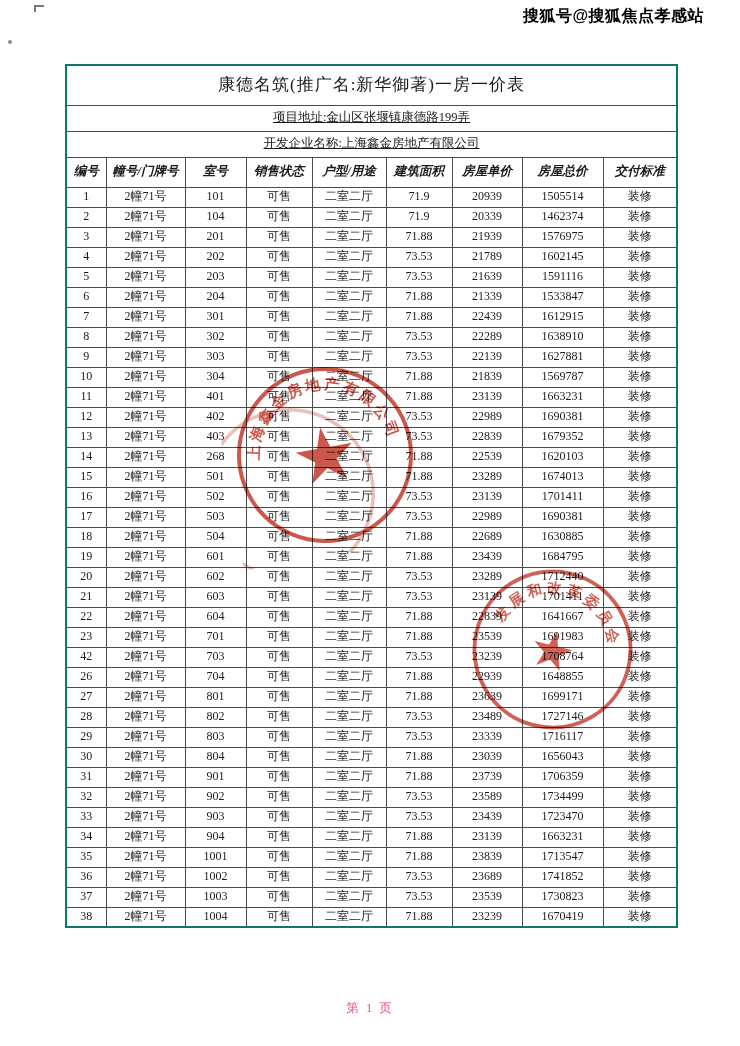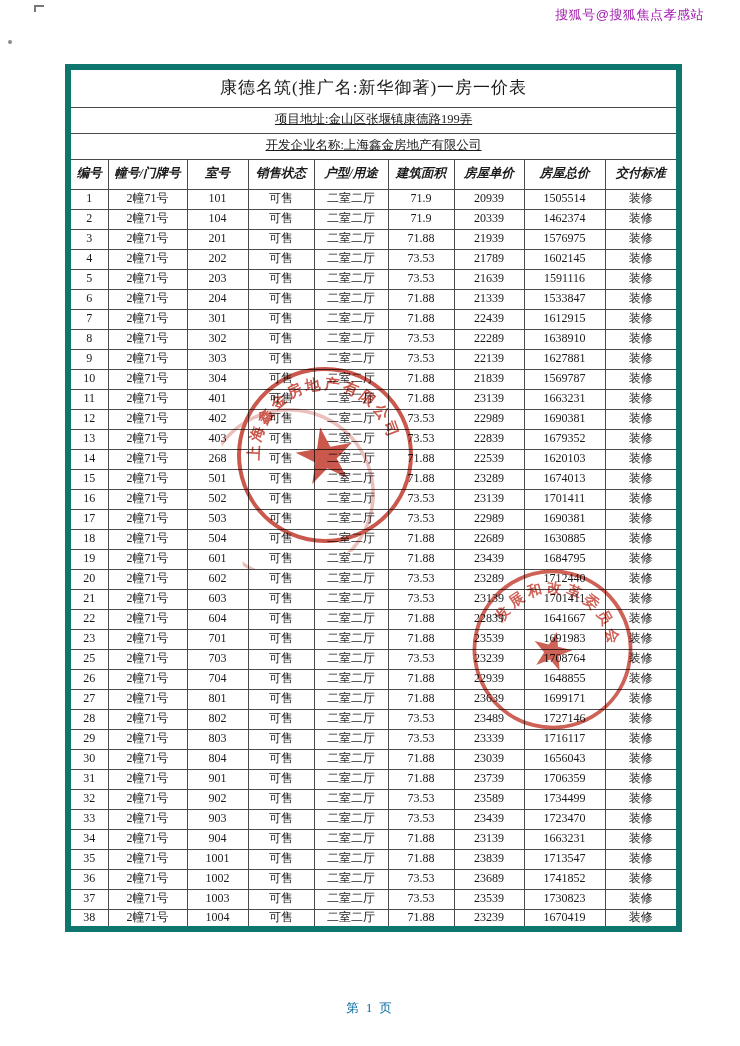--- a/index.html
+++ b/index.html
@@ -7,53 +7,53 @@
   body {
     width: 740px; height: 1046px;
     position: relative;
     font-family: "Liberation Serif", "DejaVu Serif", serif;
     color: #1a1a1a;
     overflow: hidden;
   }
   .watermark {
     position: absolute; top: 6px; right: 36px;
     font-family: "Liberation Sans", "DejaVu Sans", sans-serif;
-    font-weight: normal; font-size: 13px; color: #a21caf;
+    font-weight: bold; font-size: 16px; color: #000000;
     letter-spacing: 0.5px;
   }
   .artifact-a { position: absolute; left: 34px; top: 5px; width: 10px; height: 7px;
     border-left: 2px solid #777; border-top: 2px solid #777; }
   .artifact-b { position: absolute; left: 8px; top: 40px; width: 4px; height: 4px;
     background: #8a8a8a; border-radius: 50%; }
   .price-table {
     position: absolute; left: 65px; top: 64px;
     border-collapse: collapse; table-layout: fixed;
     width: 611px;
-    border: 6px solid #0f766e;
+    border: 2px solid #0f766e;
     padding-left: 24px;
   }
   .price-table td, .price-table th {
     border: 1px solid #4a4a4a;
     text-align: center; vertical-align: middle;
     font-size: 12px; line-height: 1.1;
     padding: 0 2px;
     height: 20px;
     font-weight: normal;
     overflow: hidden; white-space: nowrap;
   }
   .title-cell {
     height: 40px !important;
     font-size: 17px !important; font-weight: bold;
     letter-spacing: 1px;
   }
   .meta-cell { height: 26px !important; font-size: 12.5px !important; text-decoration: underline; }
   .head-row th { height: 30px !important; font-size: 12.5px !important; font-weight: bold; font-style: italic; }
   .page-footer {
     position: absolute; left: 0; right: 0; top: 1000px;
-    text-align: center; font-size: 12.5px; color: #0369a1;
+    text-align: center; font-size: 12.5px; color: #ec4899;
     letter-spacing: 2px;
   }
   .seal {
     position: absolute; pointer-events: none;
     mix-blend-mode: multiply; opacity: 0.85;
   }
   .seal-1 { left: 225px; top: 355px; transform: rotate(-10deg); }
   .seal-2 { left: 455px; top: 552px; transform: rotate(14deg); opacity: 0.8; }
   .seal text {
     font-family: "Liberation Serif", "DejaVu Serif", serif;
@@ -350,21 +350,21 @@
         <td>2幢71号</td>
         <td>701</td>
         <td>可售</td>
         <td>二室二厅</td>
         <td>71.88</td>
         <td>23539</td>
         <td>1691983</td>
         <td>装修</td>
       </tr>
       <tr>
-        <td>25</td>
+        <td>42</td>
         <td>2幢71号</td>
         <td>703</td>
         <td>可售</td>
         <td>二室二厅</td>
         <td>73.53</td>
         <td>23239</td>
         <td>1708764</td>
         <td>装修</td>
       </tr>
       <tr>

